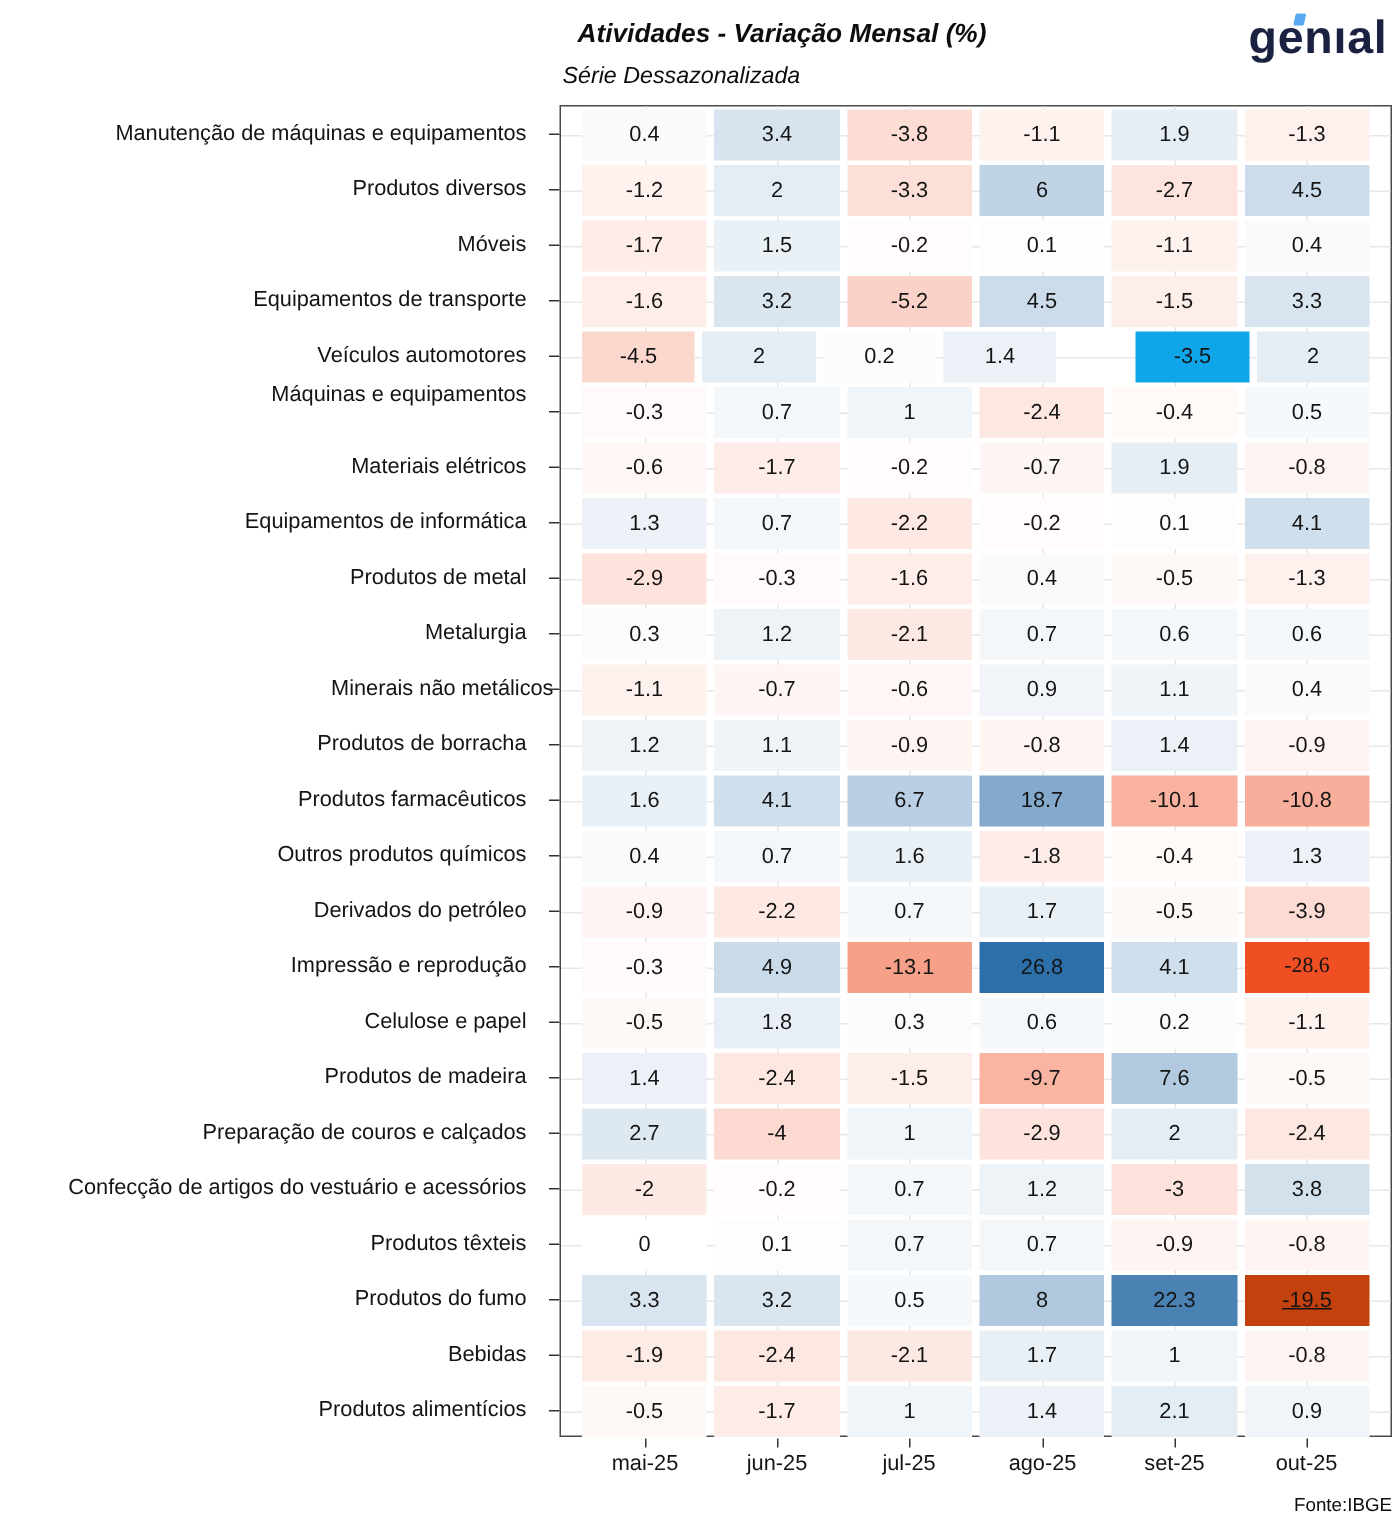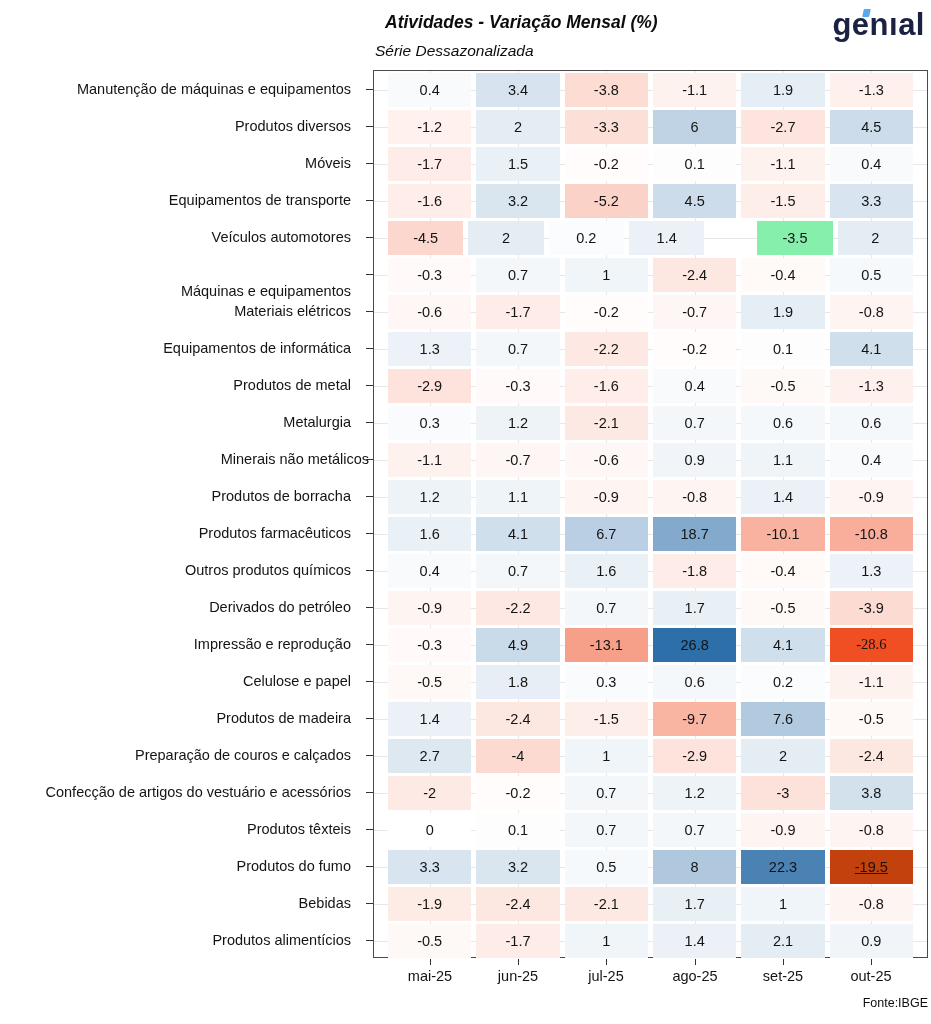--- a/index.html
+++ b/index.html
@@ -112,21 +112,21 @@
         <div class="cell" style="background: rgb(251, 210, 199);">-5.2</div>
         <div class="cell" style="background: rgb(205, 220, 234);">4.5</div>
         <div class="cell" style="background: rgb(254, 238, 234);">-1.5</div>
         <div class="cell" style="background: rgb(216, 228, 239);">3.3</div>
       </div>
       <div class="p-row">
         <div class="cell" style="background: rgb(252, 215, 205);">-4.5</div>
         <div class="cell" style="background: rgb(229, 237, 244);">2</div>
         <div class="cell" style="background: rgb(251, 252, 253);">0.2</div>
         <div class="cell" style="background: rgb(235, 241, 247);">1.4</div>
-        <div class="cell" style="background: #86efac; margin-left: 48px;">-3.5</div>
+        <div class="cell" style="background: #0ea5e9; margin-left: 48px;">-3.5</div>
         <div class="cell" style="background: rgb(229, 237, 244);">2</div>
       </div>
       <div class="p-row">
         <div class="cell" style="background: rgb(255, 250, 249);">-0.3</div>
         <div class="cell" style="background: rgb(244, 247, 250);">0.7</div>
         <div class="cell" style="background: rgb(240, 245, 249);">1</div>
         <div class="cell" style="background: rgb(253, 231, 225);">-2.4</div>
         <div class="cell" style="background: rgb(255, 249, 248);">-0.4</div>
         <div class="cell" style="background: rgb(246, 249, 251);">0.5</div>
       </div>
@@ -281,21 +281,21 @@
     <div class="row-label" style="top: 70px;">Manutenção de máquinas e equipamentos</div>
     <div class="row-tick" style="top: 89px;"></div>
     <div class="row-label" style="top: 107px;">Produtos diversos</div>
     <div class="row-tick" style="top: 126px;"></div>
     <div class="row-label" style="top: 144px;">Móveis</div>
     <div class="row-tick" style="top: 163px;"></div>
     <div class="row-label" style="top: 181px; text-align: center;">Equipamentos de transporte</div>
     <div class="row-tick" style="top: 200px;"></div>
     <div class="row-label" style="top: 218px;">Veículos automotores</div>
     <div class="row-tick" style="top: 237px;"></div>
-    <div class="row-label" style="top: 272px;">Máquinas e equipamentos</div>
+    <div class="row-label" style="top: 244px;">Máquinas e equipamentos</div>
     <div class="row-tick" style="top: 274px;"></div>
     <div class="row-label" style="top: 292px;">Materiais elétricos</div>
     <div class="row-tick" style="top: 311px;"></div>
     <div class="row-label" style="top: 329px; text-align: center;">Equipamentos de informática</div>
     <div class="row-tick" style="top: 348px;"></div>
     <div class="row-label" style="top: 366px;">Produtos de metal</div>
     <div class="row-tick" style="top: 385px;"></div>
     <div class="row-label" style="top: 403px;">Metalurgia</div>
     <div class="row-tick" style="top: 422px;"></div>
     <div class="row-label" style="top: 440px; margin-left: 18px;">Minerais não metálicos</div>

